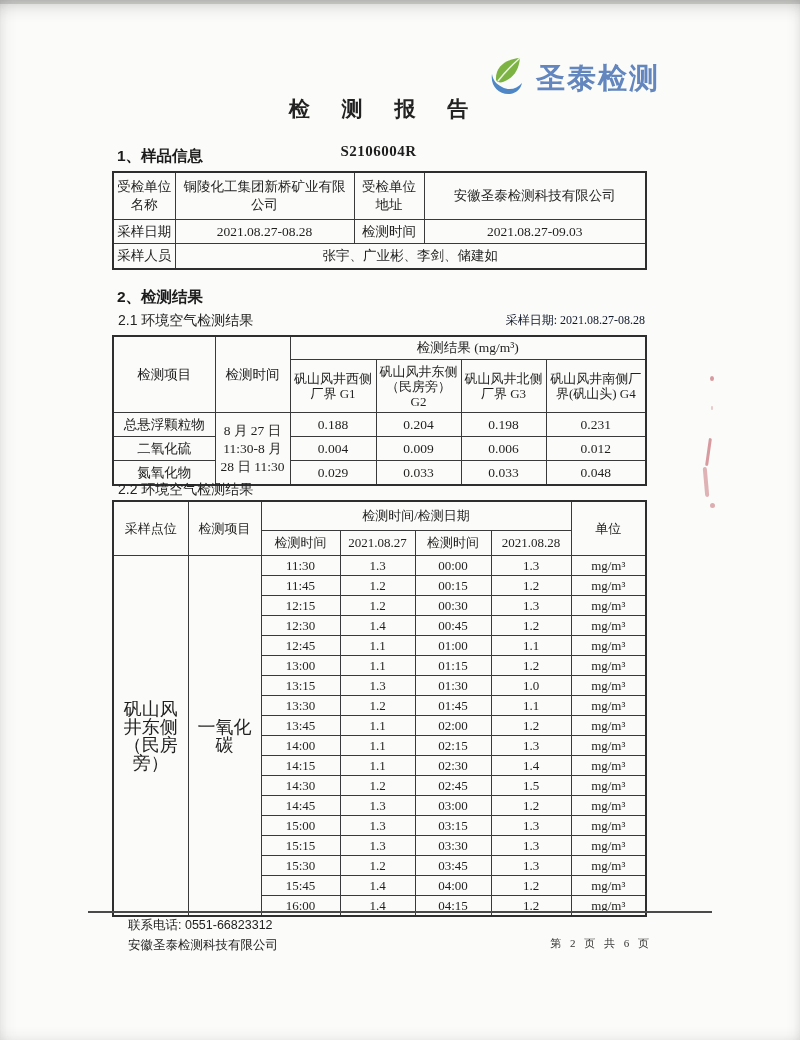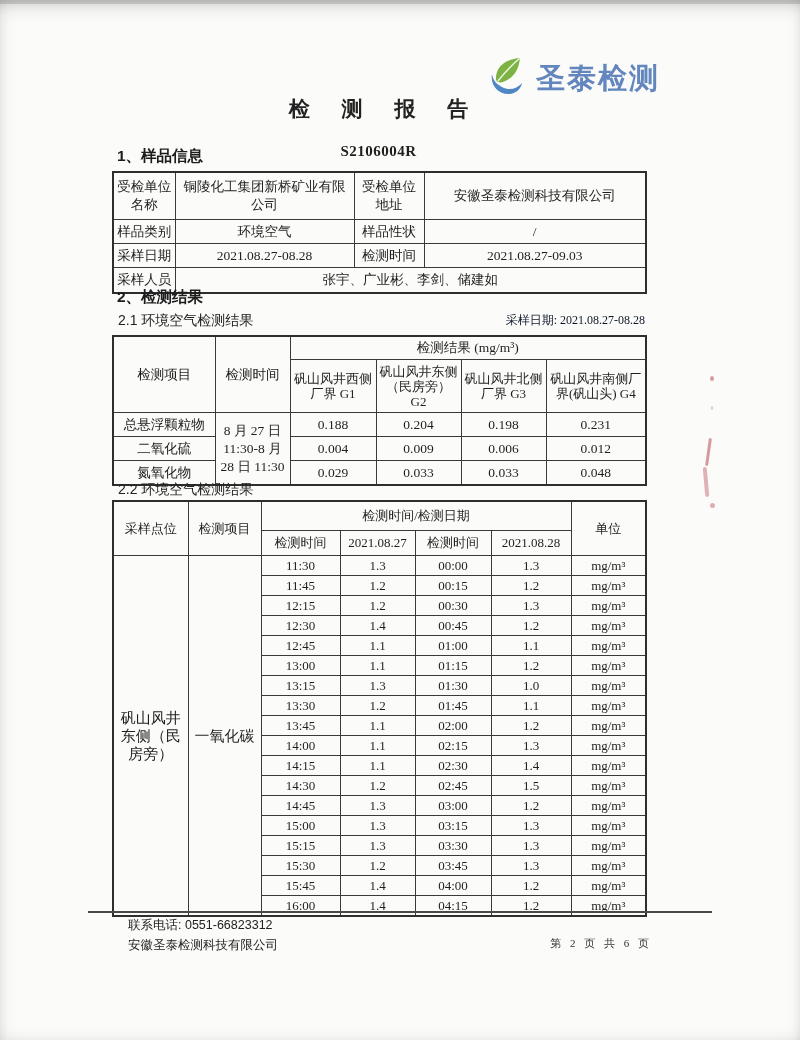--- a/index.html
+++ b/index.html
@@ -65,21 +65,21 @@
 
   .t21{top:335px;width:533px;font-size:13.5px;}
   .t21 thead tr.h1 th{height:20px;border-radius:8px;}
   .t21 thead tr.h2 th{height:50px;font-size:13px;line-height:15px;}
   .t21 tbody td{height:21px;}
 
   .t22{top:500px;width:533px;font-size:13px;}
   .t22 thead tr.h1 th{height:26px;}
   .t22 thead tr.h2 th{height:22px;}
   .t22 tbody td{height:17px;line-height:15px;padding:1px 2px;}
-  .t22 .site-cell,.t22 .item-cell{font-size:15px;line-height:18px;}
+  .t22 .site-cell,.t22 .item-cell{font-size:18px;line-height:18px;}
 
   
   .footer-rule{position:absolute;left:88px;top:911px;width:624px;height:2px;background:#4a4a4a;}
   .footer-phone{position:absolute;left:128px;top:917px;font-size:12.5px;
     font-family:"Liberation Sans","DejaVu Sans",sans-serif;color:#222;}
   .footer-company{position:absolute;left:128px;top:937px;font-size:12.5px;
     font-family:Liberation Sans, sans-serif;color:#222;}
   .footer-page{position:absolute;right:148px;top:936px;font-size:11px;letter-spacing:3px;color:#333;}
 
   
@@ -117,26 +117,20 @@
       <col style="width:179px">
       <col style="width:70px">
       <col style="width:222px">
     </colgroup>
   <tbody>
       <tr class="r1">
     <th class="lbl">受检单位名称</th>
     <td>铜陵化工集团新桥矿业有限公司</td>
     <th class="lbl">受检单位地址</th>
     <td>安徽圣泰检测科技有限公司</td>
-  </tr>
-  <tr class="r2">
-    <th class="lbl">样品类别</th>
-    <td>环境空气</td>
-    <th class="lbl">样品性状</th>
-    <td>/</td>
   </tr>
   <tr class="r3">
     <th class="lbl">采样日期</th>
     <td>2021.08.27-08.28</td>
     <th class="lbl">检测时间</th>
     <td>2021.08.27-09.03</td>
   </tr>
   <tr class="r4">
     <th class="lbl">采样人员</th>
     <td colspan="3">张宇、广业彬、李剑、储建如</td>

